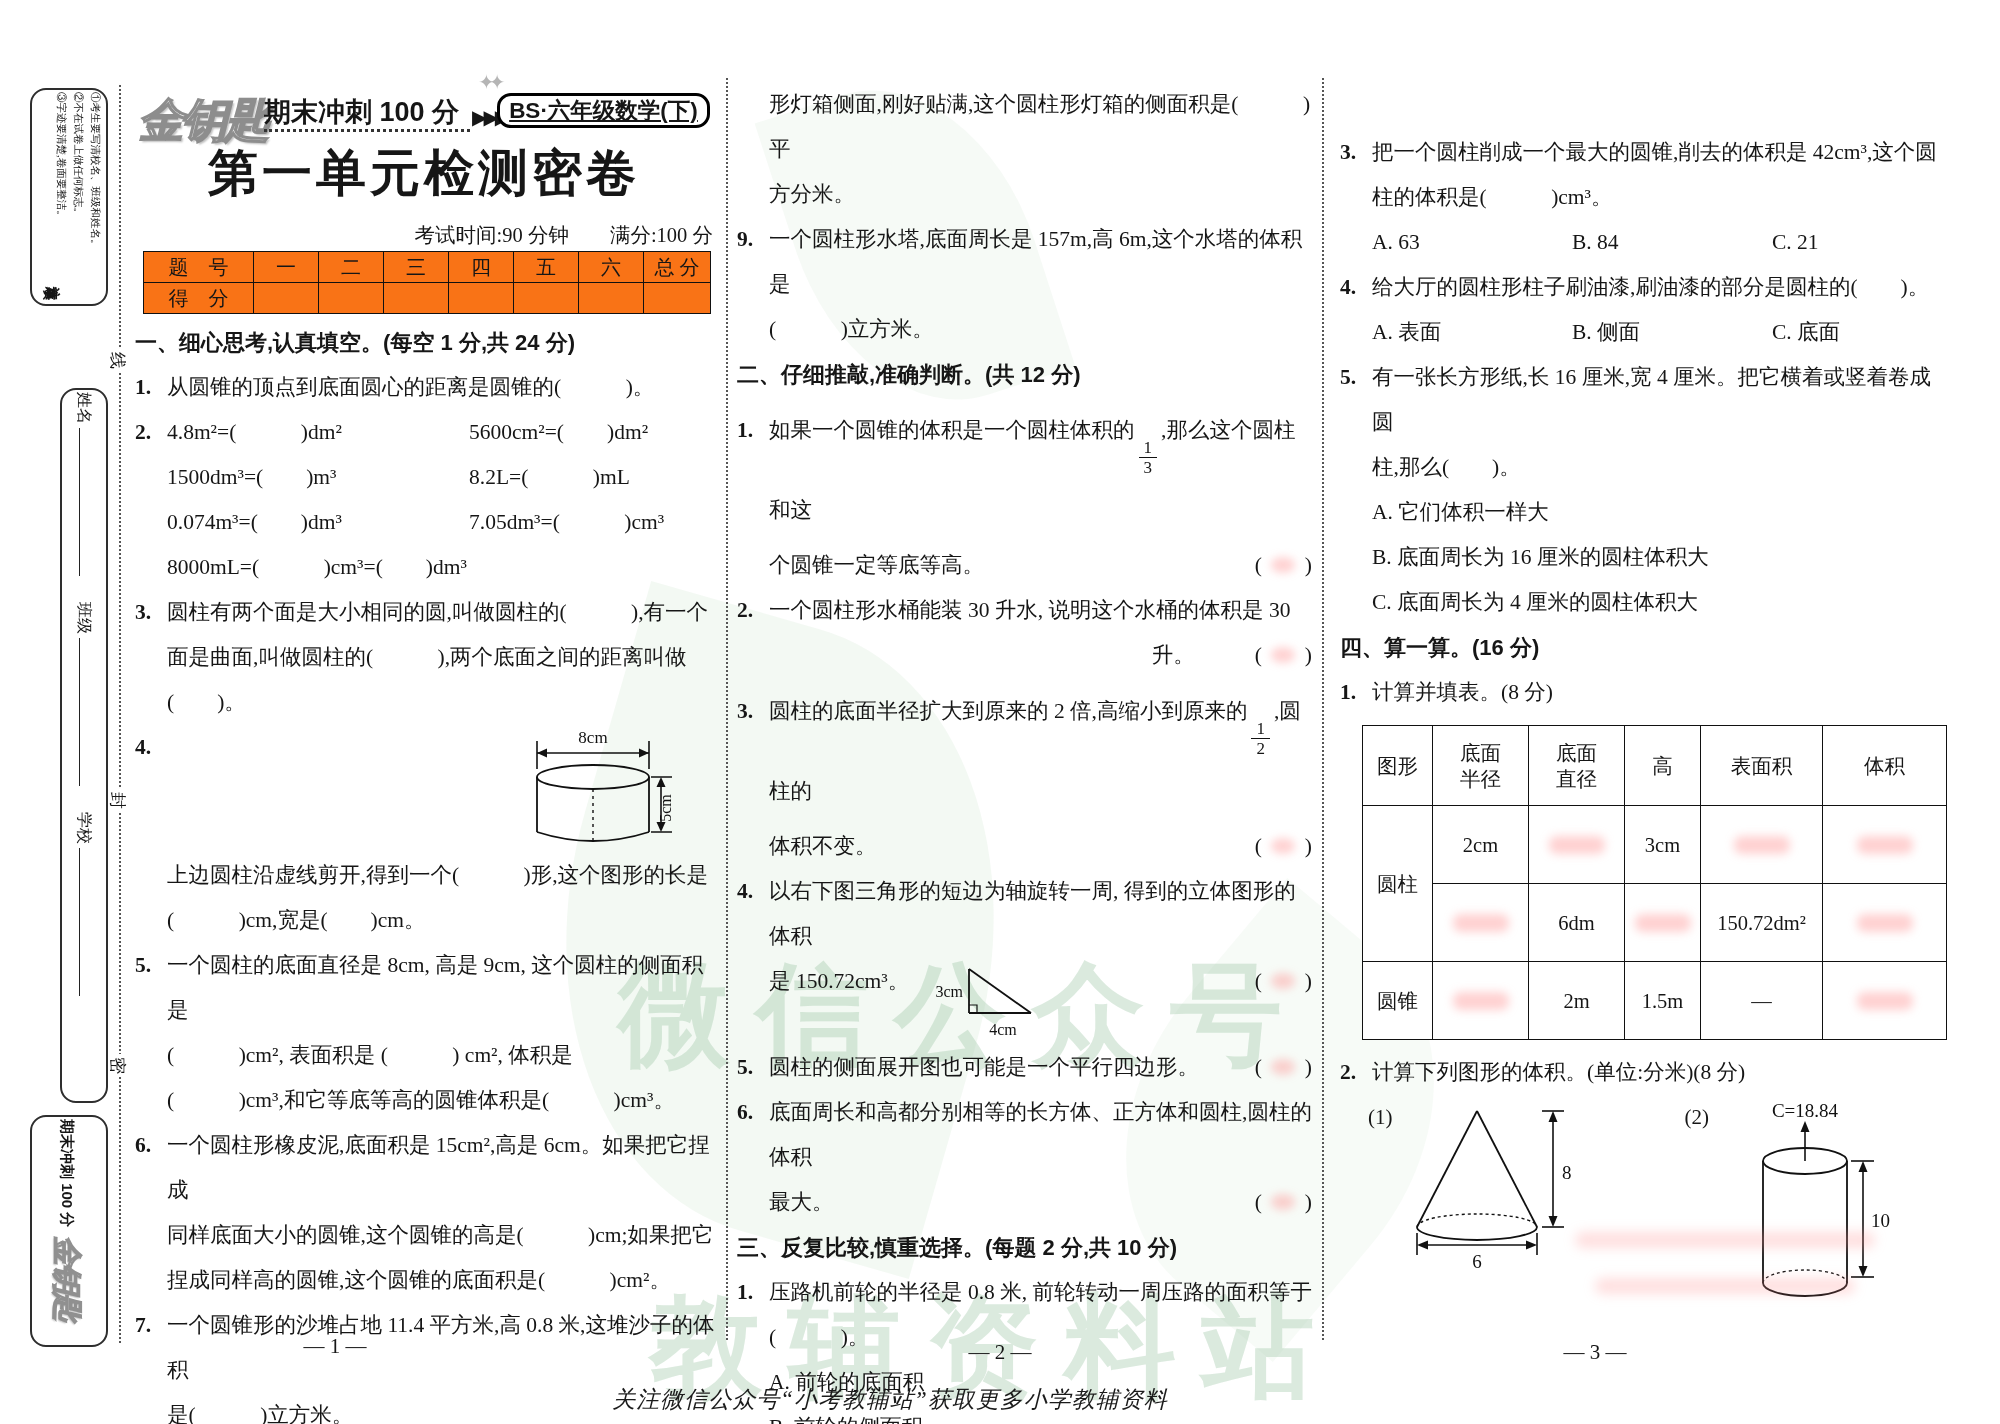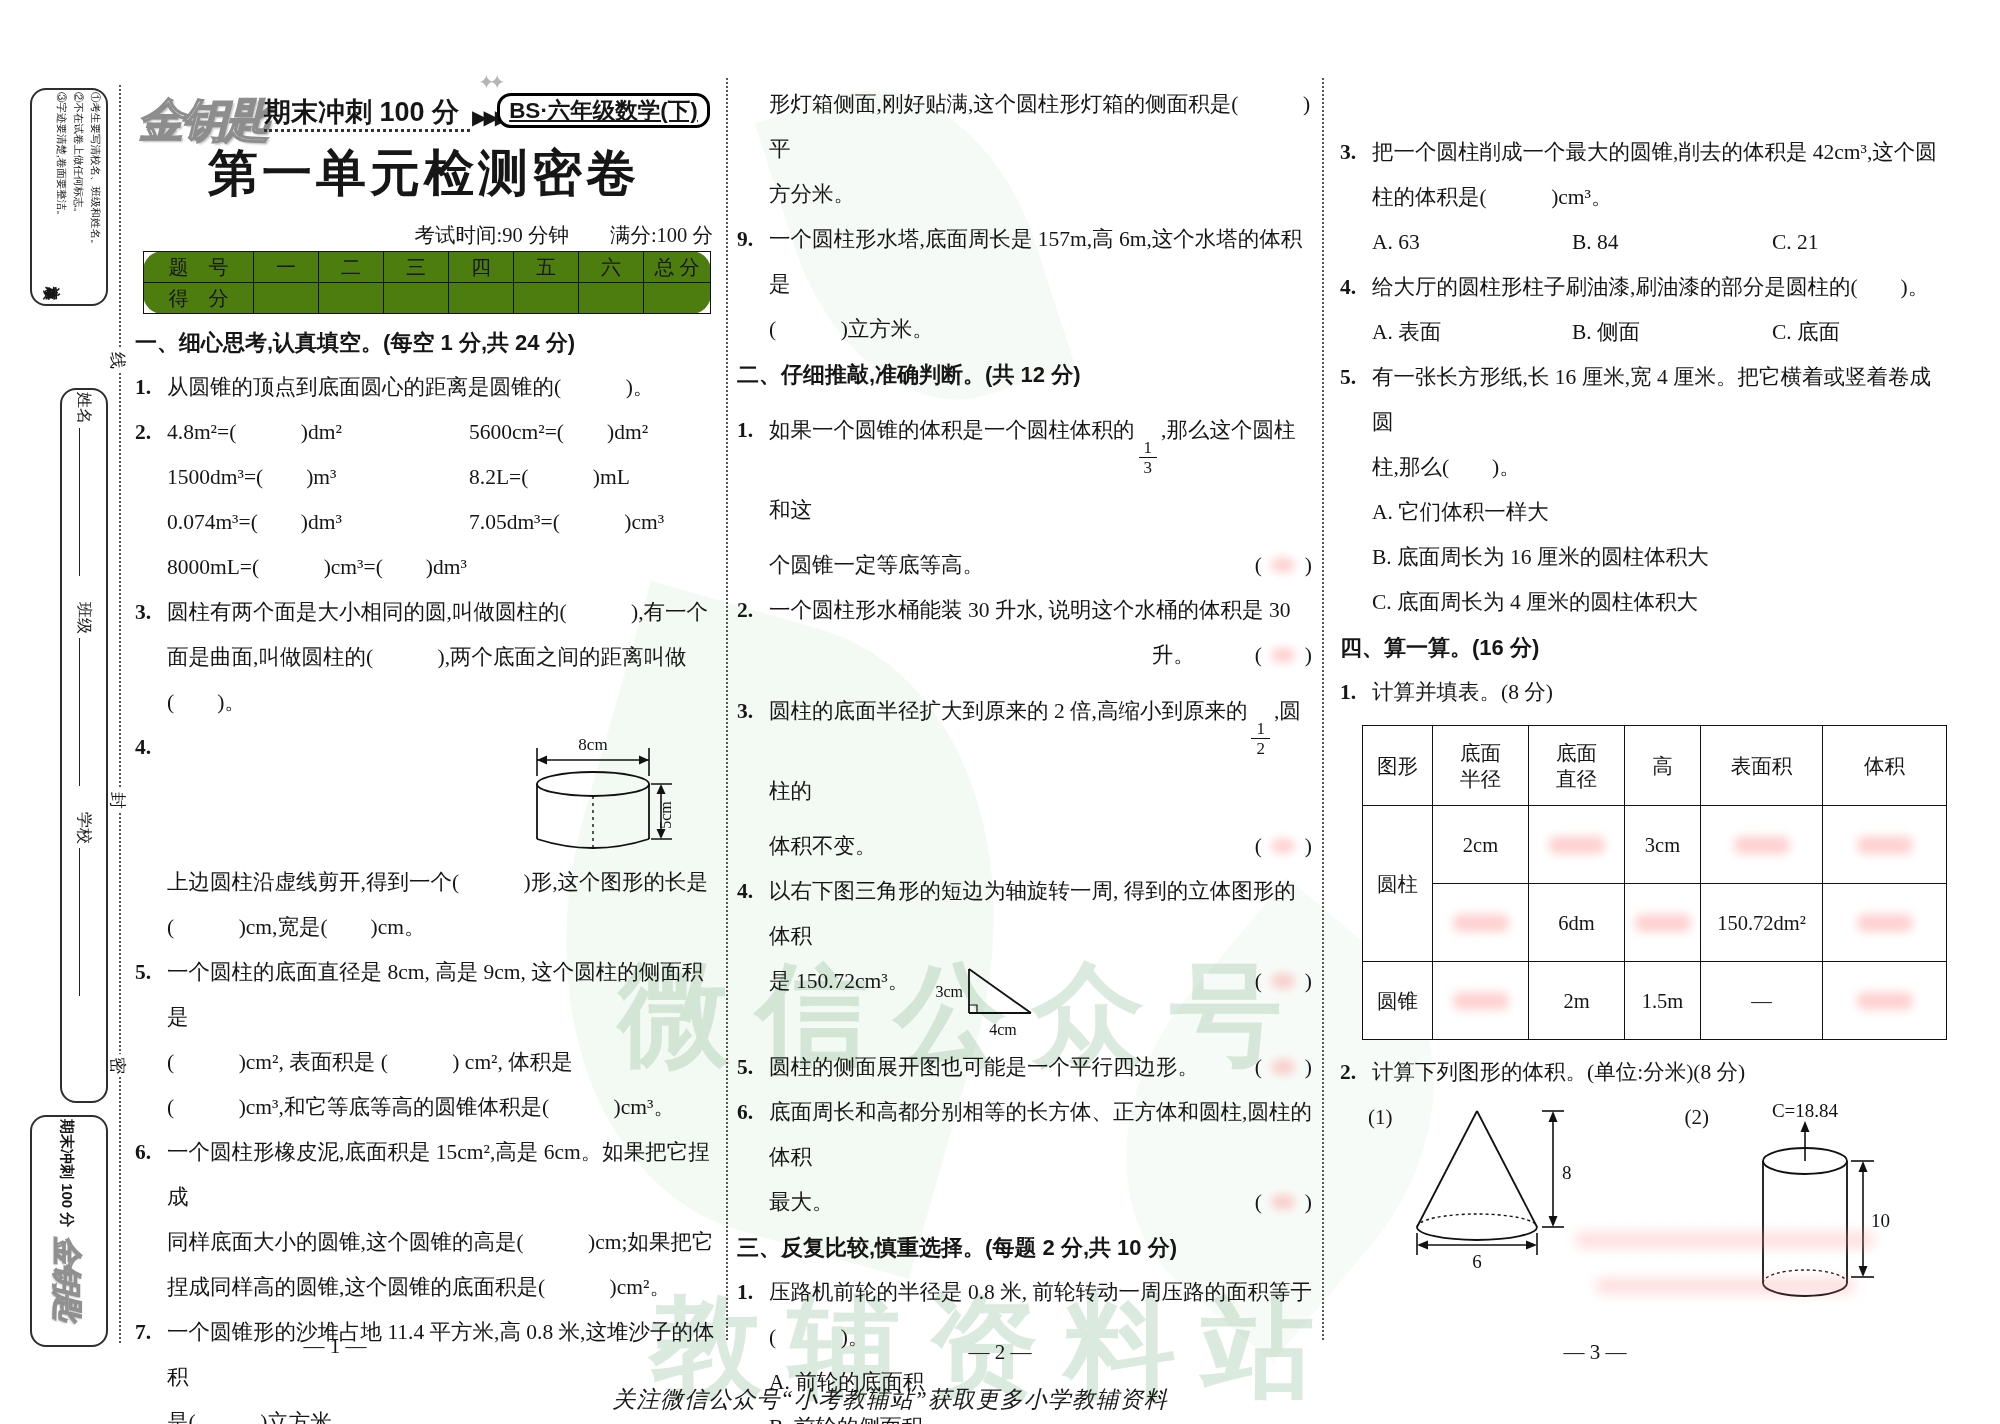--- a/index.html
+++ b/index.html
@@ -48,21 +48,21 @@
            color:#fcfcfc; -webkit-text-stroke:1.6px #8d8d8d; text-shadow:2px 2px 2px #c0c0c0; z-index:2;}
   .slogan { left:264px; top:94px; font-size:27px; font-weight:700; z-index:2; }
   .dotlead { left:264px; top:129px; width:206px; border-bottom:3px dotted #333; z-index:2; }
   .arrows { left:472px; top:105px; font-size:20px; letter-spacing:-4px; z-index:2; }
   .stars { left:478px; top:70px; font-size:20px; color:#b5b5b5; letter-spacing:-6px; z-index:2; }
   .badge { left:497px; top:93px; width:213px; height:35px; border:3px solid #000; border-radius:14px;
            display:flex; align-items:center; justify-content:center; font-size:22.5px; font-weight:700; z-index:2; background:#fff;text-decoration:underline;}
   .title { left:135px; top:140px; width:578px; text-align:center; font-size:50px; font-weight:700;
            letter-spacing:4px; z-index:2; }
   .meta { left:135px; top:221px; width:578px; text-align:right; font-size:20.5px; z-index:2; }
-  .stb { position:absolute; left:143px; top:251px; border-collapse:collapse; z-index:2; background:#4d7c0f;border-radius:20px; }
+  .stb { position:absolute; left:143px; top:251px; border-collapse:collapse; z-index:2; background:#f97316; }
   .stb td { border:1.9px solid #111; text-align:center; height:31px; font-size:20px; padding:0 2px; }
 
   
   .col { position:absolute; z-index:2; font-size:21.5px; line-height:45px; }
   .col1 { left:135px; top:320px; width:580px; }
   .col2 { left:737px; top:82px;  width:575px; }
   .col3 { left:1340px; top:110px; width:612px; padding-top:20px; }
   .hd { font-family:"Liberation Sans","DejaVu Sans",sans-serif; font-weight:700; font-size:22px; }
   .q { display:flex; align-items:flex-start; }
   .qno { width:32px; flex:none; font-weight:700; }
@@ -70,21 +70,21 @@
   .two { display:flex; } .two .a { width:302px; flex:none; }
   .jrow { display:flex; } .sp { flex:1; }
   .mark { position:relative; flex:none; }
   .mark .sm { position:absolute; left:16px; top:14px; width:24px; height:16px;
               background:rgba(255,125,125,.35); filter:blur(4px); border-radius:50%; }
   .tall { line-height:66px; }
   .frac { display:inline-flex; flex-direction:column; vertical-align:-16px; text-align:center;
           font-size:17px; line-height:19px; margin:0 4px; }
   .frac b { border-bottom:1.7px solid #111; font-weight:400; padding:0 5px; }
   .optgrid { display:grid; grid-template-columns:200px 200px 1fr; margin-left:32px; }
-  .q4fig { margin:11px 0 0 340px; line-height:0; }
+  .q4fig { margin:4px 0 0 340px; line-height:0; }
   .c3figs { display:flex; gap:108px; margin:6px 0 0 28px; line-height:normal; }
   .c3figs .fl2 { font-size:21px; margin-top:4px; }
   .f1,.f2 { display:flex; align-items:flex-start; gap:4px; }
 
   
   .ftb { border-collapse:collapse; margin:10px 0 0 22px; text-align:center; font-size:20.5px; background:#fff; }
   .ftb td { border:1.7px solid #111; height:78px; line-height:26px; padding:2px; }
   .ftb tr.hrow td { height:80px; }
   .smu { width:56px; height:18px; margin:0 auto; background:rgba(255,135,135,.38); filter:blur(5px); border-radius:8px; }
 

